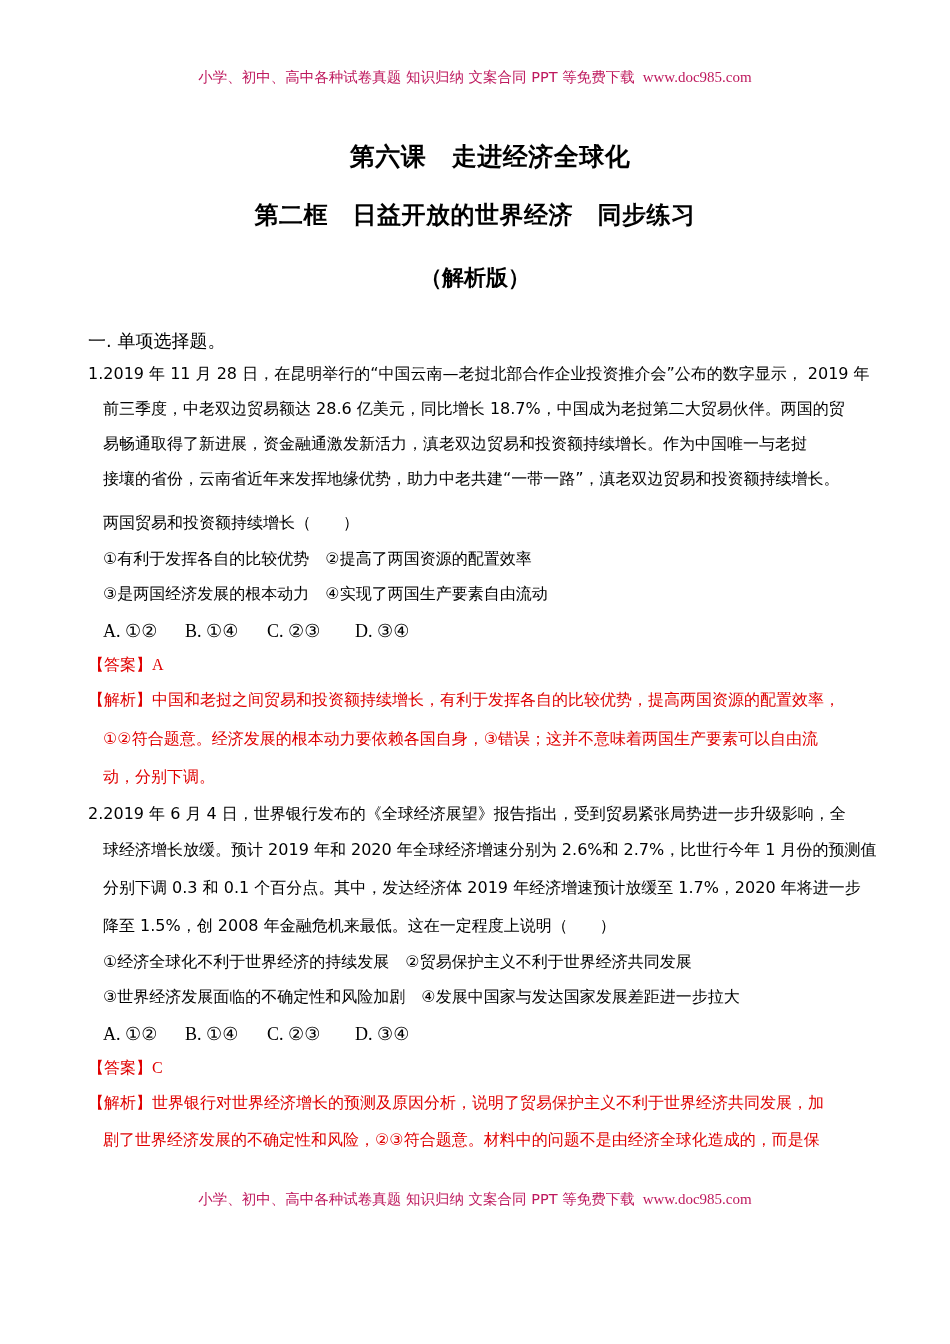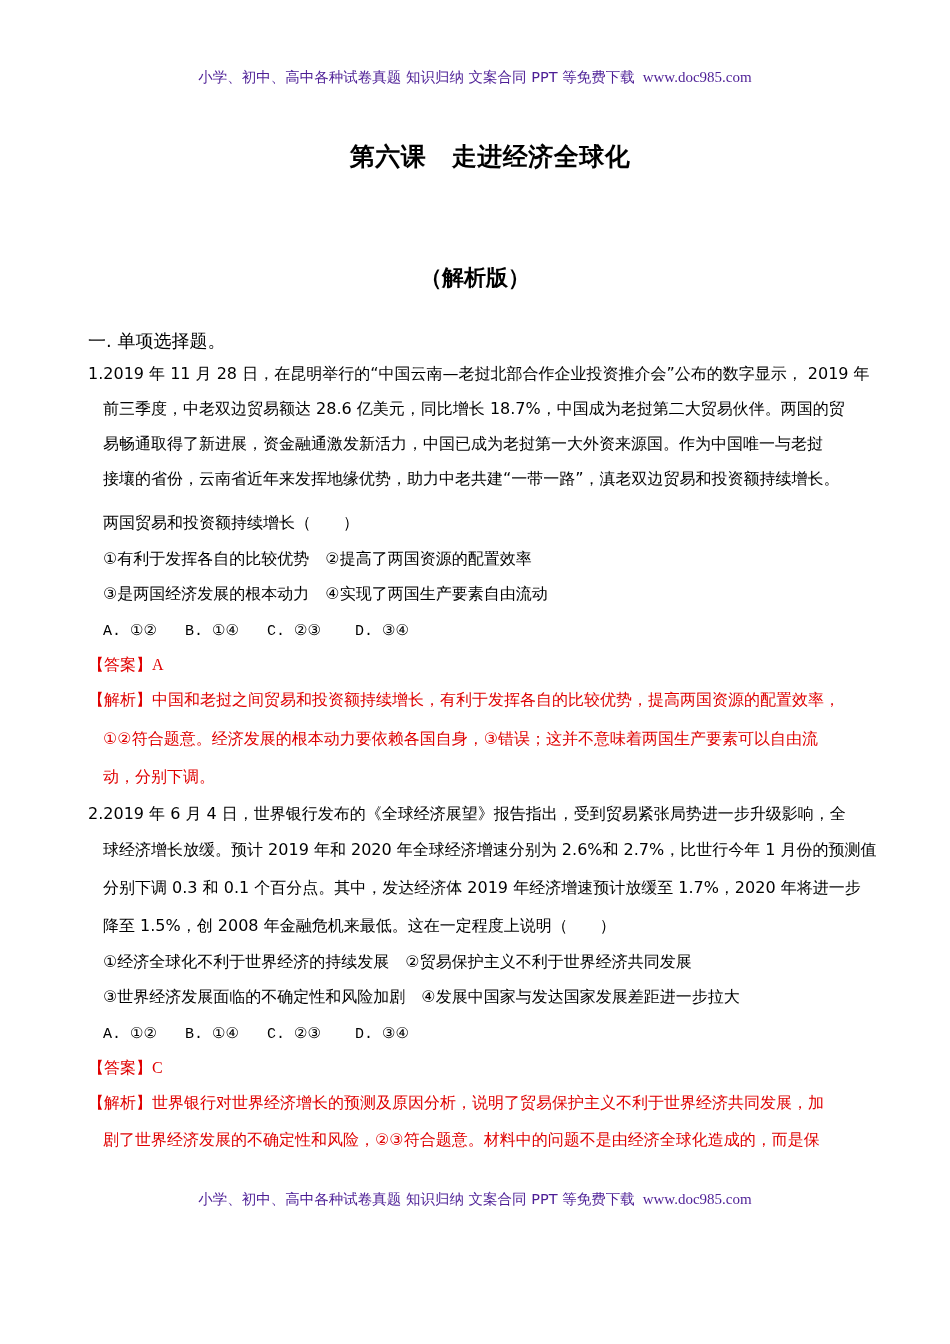--- a/index.html
+++ b/index.html
@@ -1,58 +1,59 @@
 <!DOCTYPE html>
 <html><head>
   <meta charset="utf-8">
   <style>
     html, body { margin: 0; padding: 0; background: #ffffff; }
     body { width: 950px; height: 1344px; position: relative; overflow: hidden; color: #000; }
     .page { position: absolute; left: 0; top: 0; width: 950px; height: 1344px; }
     .hdr, .ftr {
       position: absolute; left: 0; width: 950px; text-align: center;
-      font-family: "DejaVu Sans", sans-serif; font-size: 14.5px; color: #4c1d95;
+      font-family: "DejaVu Sans", sans-serif; font-size: 14.5px; color: #be185d;
     }
     .hdr { top: 68px; }
     .ftr { top: 1190px; }
     .hdr .url, .ftr .url { font-family: "Liberation Serif", serif; font-size: 15px; margin-left: 8px; }
     .t1, .t2, .t3 {
       position: absolute; left: 0; width: 950px; text-align: center;
       font-family: "DejaVu Sans", sans-serif; font-weight: bold; color: #000;
     }
     .t1 { top: 140px; font-size: 25px; left: 15px; letter-spacing: 0.5px; }
     .t2 { top: 199px; font-size: 24px; letter-spacing: 0.5px; }
     .t3 { top: 263px; font-size: 22px; font-family: Liberation Serif, serif; }
     .line {
       position: absolute; left: 88px; white-space: nowrap;
       font-family: "DejaVu Sans", sans-serif; font-size: 16px; color: #000;
     }
     .ind { left: 103px; }
     .red { color: #e00000; }
     .num { font-family: "Liberation Serif", serif; }
-    .opts span { display: inline-block; font-family: Liberation Mono, monospace; font-size: 15px; }
+    .opts span { display: inline-block; font-family: Liberation Serif, serif; font-size: 18px; }
   </style>
 </head>
 <body>
 
 <div class="page">
 
   <div class="hdr">
     <span>小学、初中、高中各种试卷真题 知识归纳 文案合同 PPT 等免费下载</span><span class="url">www.doc985.com</span>
   </div>
 
   <div class="t1">第六课　走进经济全球化</div>
+  <div class="t2">第二框　日益开放的世界经济　同步练习</div>
   <div class="t3">（解析版）</div>
 
   <div class="line" style="top:329px;font-size:18px;">一. 单项选择题。</div>
 
   <div>
     <div class="line" style="top:364px;">1.2019 年 11 月 28 日，在昆明举行的“中国云南—老挝北部合作企业投资推介会”公布的数字显示， 2019 年</div>
     <div class="line ind" style="top:399px;">前三季度，中老双边贸易额达 28.6 亿美元，同比增长 18.7%，中国成为老挝第二大贸易伙伴。两国的贸</div>
-    <div class="line ind" style="top:434px;">易畅通取得了新进展，资金融通激发新活力，中国已成为老挝第一大外资来源国。作为中国唯一与老挝</div>
+    <div class="line ind" style="top:434px;">易畅通取得了新进展，资金融通激发新活力，滇老双边贸易和投资额持续增长。作为中国唯一与老挝</div>
     <div class="line ind" style="top:469px;">接壤的省份，云南省近年来发挥地缘优势，助力中老共建“一带一路”，滇老双边贸易和投资额持续增长。</div>
     <div class="line ind" style="top:513px;">两国贸易和投资额持续增长（　　）</div>
     <div class="line ind" style="top:549px;">①有利于发挥各自的比较优势　②提高了两国资源的配置效率</div>
     <div class="line ind" style="top:584px;">③是两国经济发展的根本动力　④实现了两国生产要素自由流动</div>
     <div class="line ind opts" style="top:620px;">
       <span style="width:82px">A. ①②</span><span style="width:82px">B. ①④</span><span style="width:88px">C. ②③</span><span>D. ③④</span>
     </div>
     <div class="line red" style="top:655px;">
       <span>【答案】</span><span class="num">A</span>
     </div>

